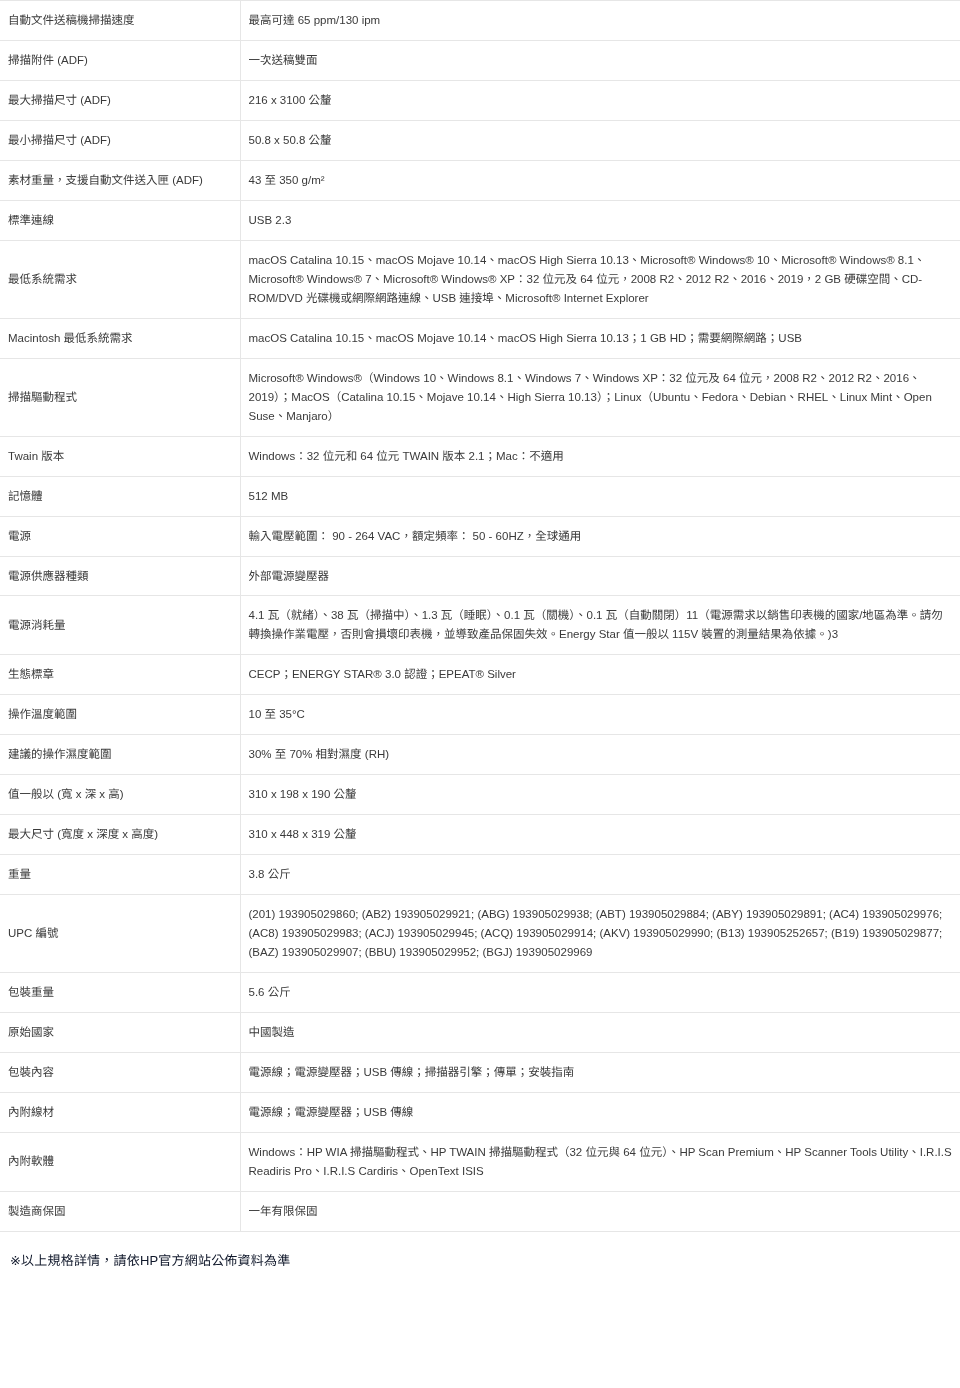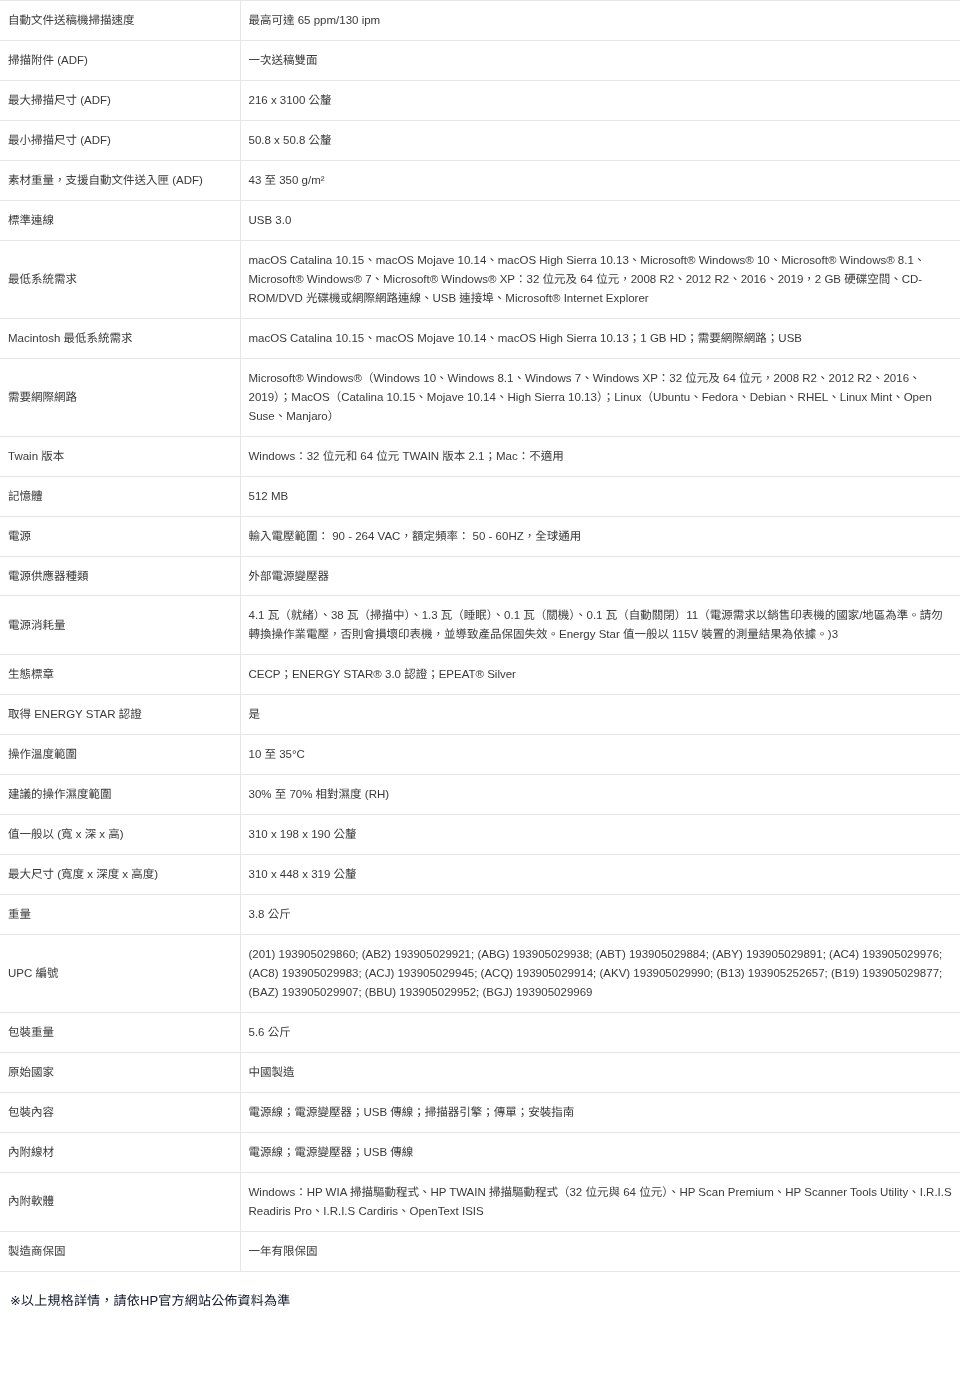--- a/index.html
+++ b/index.html
@@ -78,32 +78,32 @@
       <tr>
         <td class="spec-label">最小掃描尺寸 (ADF)</td>
         <td class="spec-value">50.8 x 50.8 公釐</td>
       </tr>
       <tr>
         <td class="spec-label">素材重量，支援自動文件送入匣 (ADF)</td>
         <td class="spec-value">43 至 350 g/m²</td>
       </tr>
       <tr>
         <td class="spec-label">標準連線</td>
-        <td class="spec-value">USB 3.0</td>
+        <td class="spec-value">USB 2.3</td>
       </tr>
       <tr>
         <td class="spec-label">最低系統需求</td>
         <td class="spec-value">macOS Catalina 10.15、macOS Mojave 10.14、macOS High Sierra 10.13、Microsoft® Windows® 10、Microsoft® Windows® 8.1、Microsoft® Windows® 7、Microsoft® Windows® XP：32 位元及 64 位元，2008 R2、2012 R2、2016、2019，2 GB 硬碟空間、CD-ROM/DVD 光碟機或網際網路連線、USB 連接埠、Microsoft® Internet Explorer</td>
       </tr>
       <tr>
         <td class="spec-label">Macintosh 最低系統需求</td>
         <td class="spec-value">macOS Catalina 10.15、macOS Mojave 10.14、macOS High Sierra 10.13；1 GB HD；需要網際網路；USB</td>
       </tr>
       <tr>
-        <td class="spec-label">需要網際網路</td>
+        <td class="spec-label">掃描驅動程式</td>
         <td class="spec-value">Microsoft® Windows®（Windows 10、Windows 8.1、Windows 7、Windows XP：32 位元及 64 位元，2008 R2、2012 R2、2016、2019）；MacOS（Catalina 10.15、Mojave 10.14、High Sierra 10.13）；Linux（Ubuntu、Fedora、Debian、RHEL、Linux Mint、Open Suse、Manjaro）</td>
       </tr>
       <tr>
         <td class="spec-label">Twain 版本</td>
         <td class="spec-value">Windows：32 位元和 64 位元 TWAIN 版本 2.1；Mac：不適用</td>
       </tr>
       <tr>
         <td class="spec-label">記憶體</td>
         <td class="spec-value">512 MB</td>
       </tr>
@@ -115,24 +115,20 @@
         <td class="spec-label">電源供應器種類</td>
         <td class="spec-value">外部電源變壓器</td>
       </tr>
       <tr>
         <td class="spec-label">電源消耗量</td>
         <td class="spec-value">4.1 瓦（就緒）、38 瓦（掃描中）、1.3 瓦（睡眠）、0.1 瓦（關機）、0.1 瓦（自動關閉）11（電源需求以銷售印表機的國家/地區為準。請勿轉換操作業電壓，否則會損壞印表機，並導致產品保固失效。Energy Star 值一般以 115V 裝置的測量結果為依據。)3</td>
       </tr>
       <tr>
         <td class="spec-label">生態標章</td>
         <td class="spec-value">CECP；ENERGY STAR® 3.0 認證；EPEAT® Silver</td>
-      </tr>
-      <tr>
-        <td class="spec-label">取得 ENERGY STAR 認證</td>
-        <td class="spec-value">是</td>
       </tr>
       <tr>
         <td class="spec-label">操作溫度範圍</td>
         <td class="spec-value">10 至 35°C</td>
       </tr>
       <tr>
         <td class="spec-label">建議的操作濕度範圍</td>
         <td class="spec-value">30% 至 70% 相對濕度 (RH)</td>
       </tr>
       <tr>

